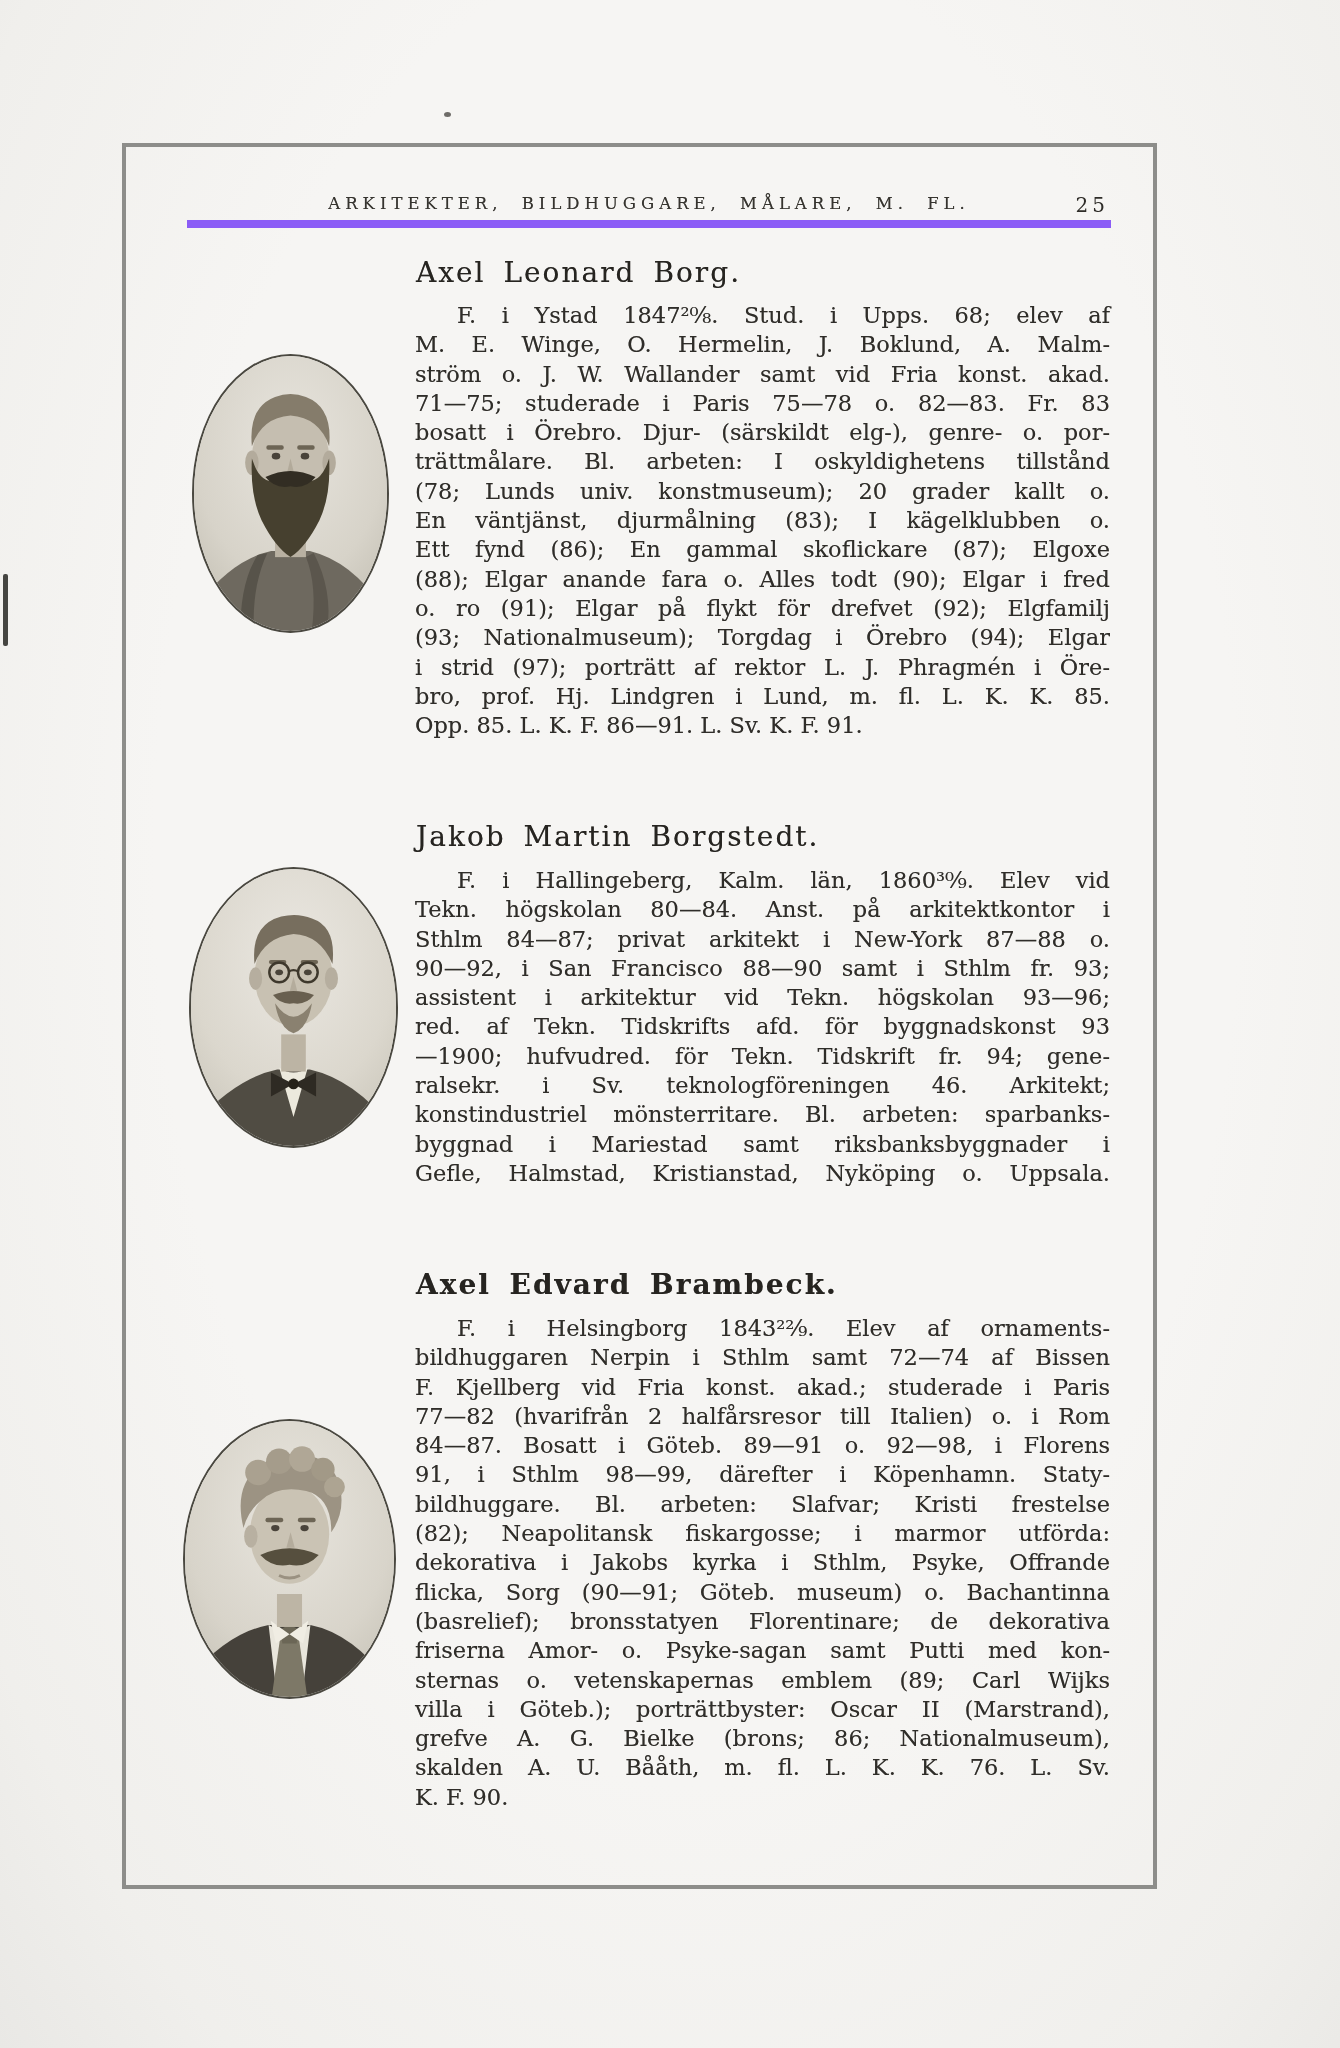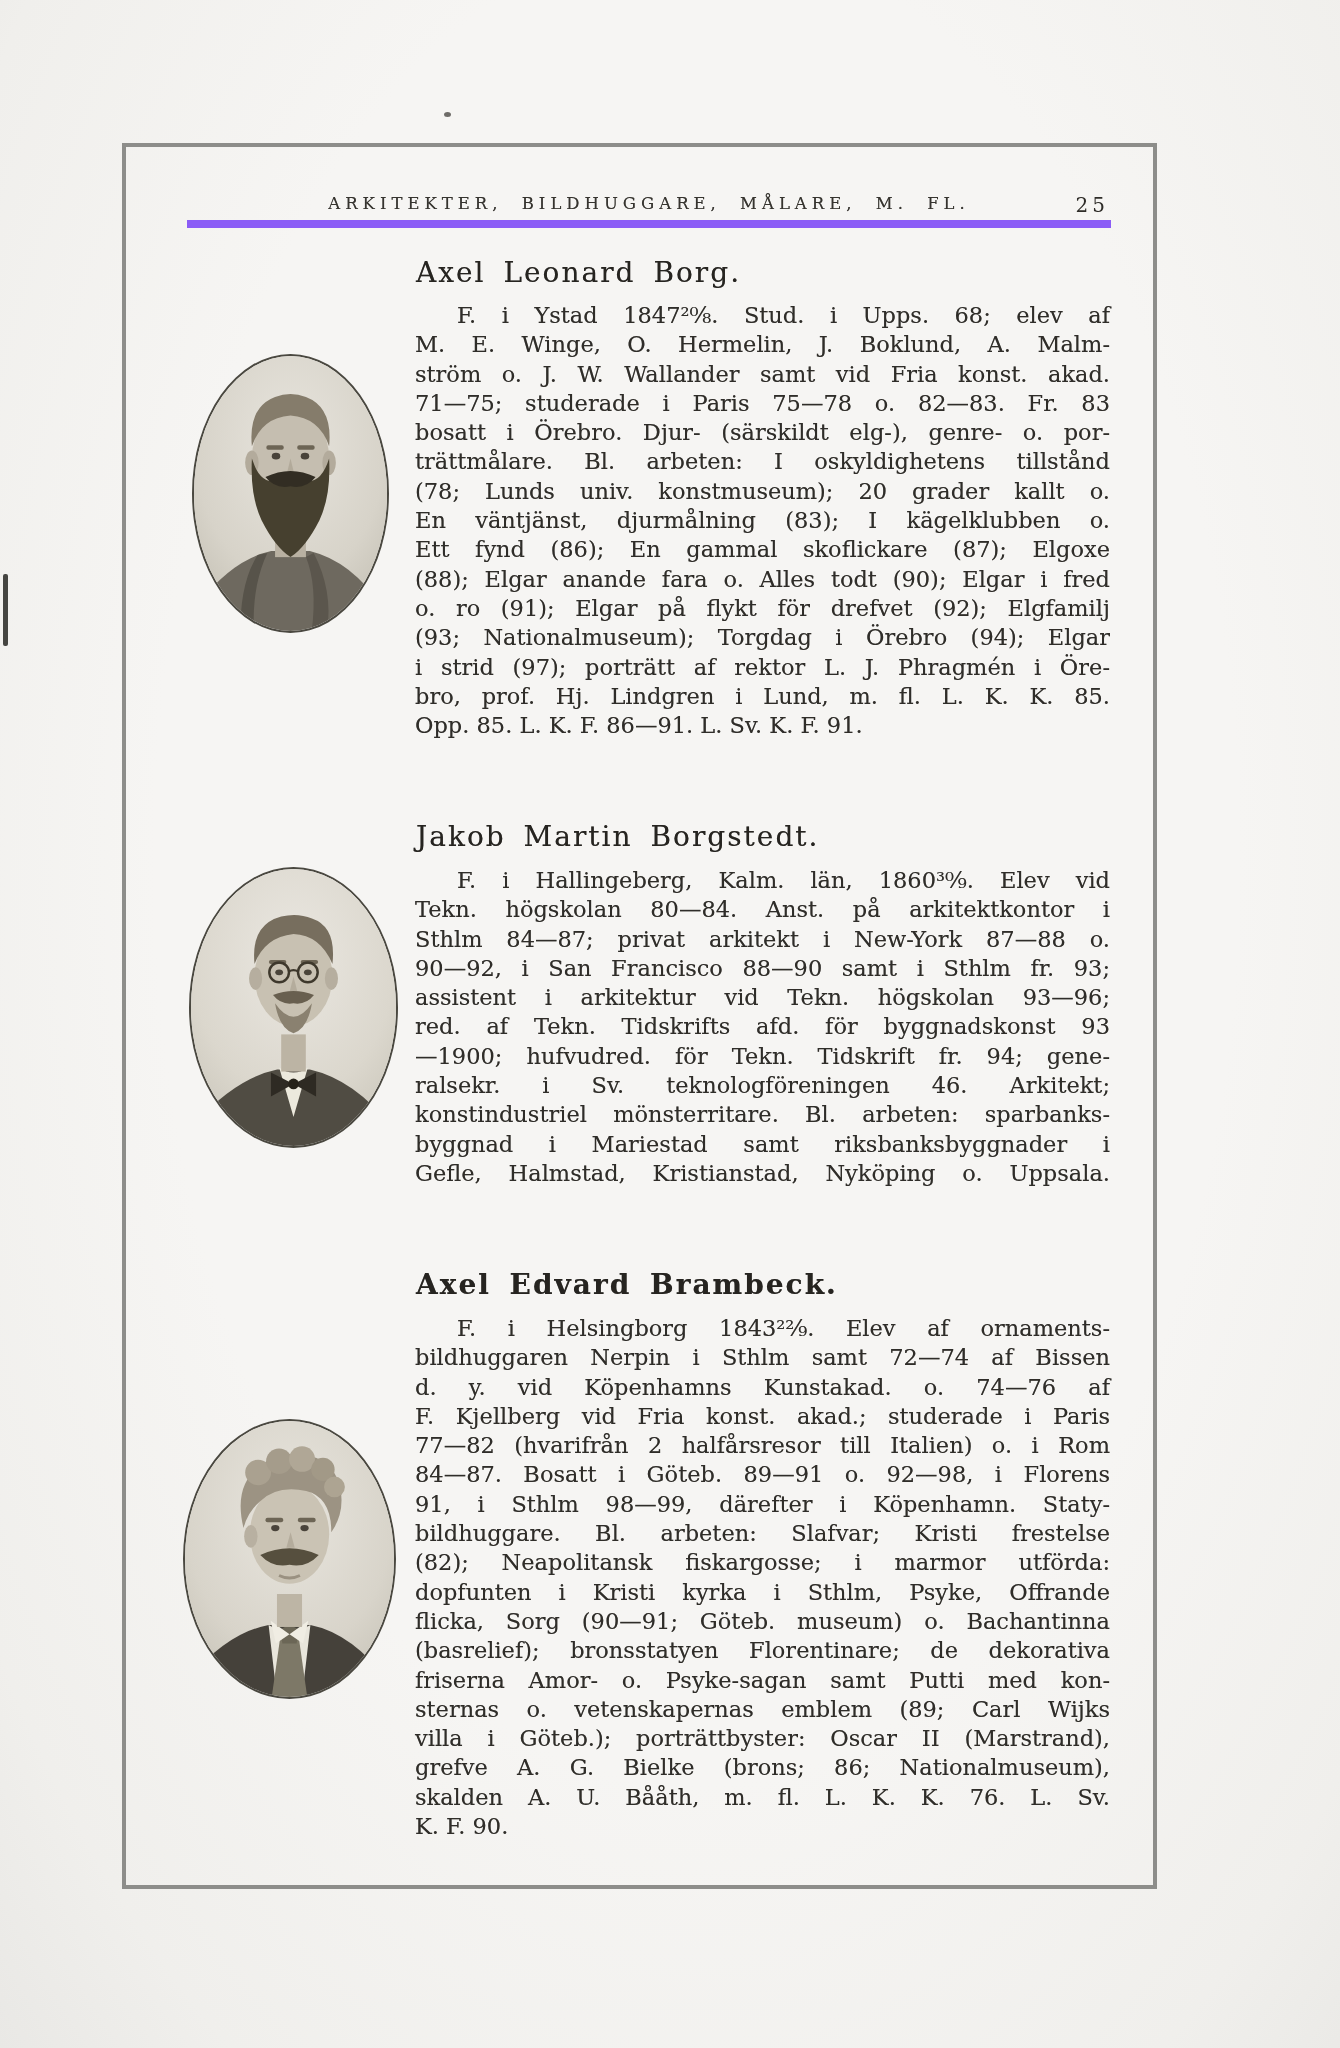--- a/index.html
+++ b/index.html
@@ -187,28 +187,27 @@
       <path d="M50.5,54 L48.5,61.5 L52.5,61.5 Z" fill="#b4ac9c"></path>
       <path d="M36,65 Q50,58.5 64,65 Q58,71.5 50,69.8 Q42,71.5 36,65 Z" fill="#564f3e"></path>
       <path d="M45,75 Q50,77.5 55,75" stroke="#9a9181" stroke-width="1.4" fill="none"></path>
     </svg>
   </div>
 
   <div class="entry-heading" style="top:1268px;font-weight:bold;">Axel Edvard Brambeck.</div>
   <div class="bio" style="top:1314px;">
       <div class="line indent">F. i Helsingborg 1843²²⁄₉. Elev af ornaments-</div>
       <div class="line">bildhuggaren Nerpin i Sthlm samt 72—74 af Bissen</div>
-      <div class="line">d. y. vid Köpenhamns Kunstakad. o. 74—76 af</div>
       <div class="line">F. Kjellberg vid Fria konst. akad.; studerade i Paris</div>
       <div class="line">77—82 (hvarifrån 2 halfårsresor till Italien) o. i Rom</div>
       <div class="line">84—87. Bosatt i Göteb. 89—91 o. 92—98, i Florens</div>
       <div class="line">91, i Sthlm 98—99, därefter i Köpenhamn. Staty-</div>
       <div class="line">bildhuggare. Bl. arbeten: Slafvar; Kristi frestelse</div>
       <div class="line">(82); Neapolitansk fiskargosse; i marmor utförda:</div>
-      <div class="line">dopfunten i Kristi kyrka i Sthlm, Psyke, Offrande</div>
+      <div class="line">dekorativa i Jakobs kyrka i Sthlm, Psyke, Offrande</div>
       <div class="line">flicka, Sorg (90—91; Göteb. museum) o. Bachantinna</div>
       <div class="line">(basrelief); bronsstatyen Florentinare; de dekorativa</div>
       <div class="line">friserna Amor- o. Psyke-sagan samt Putti med kon-</div>
       <div class="line">sternas o. vetenskapernas emblem (89; Carl Wijks</div>
       <div class="line">villa i Göteb.); porträttbyster: Oscar II (Marstrand),</div>
       <div class="line">grefve A. G. Bielke (brons; 86; Nationalmuseum),</div>
       <div class="line">skalden A. U. Bååth, m. fl. L. K. K. 76. L. Sv.</div>
       <div class="line loose">K. F. 90.</div>
     </div>
 

